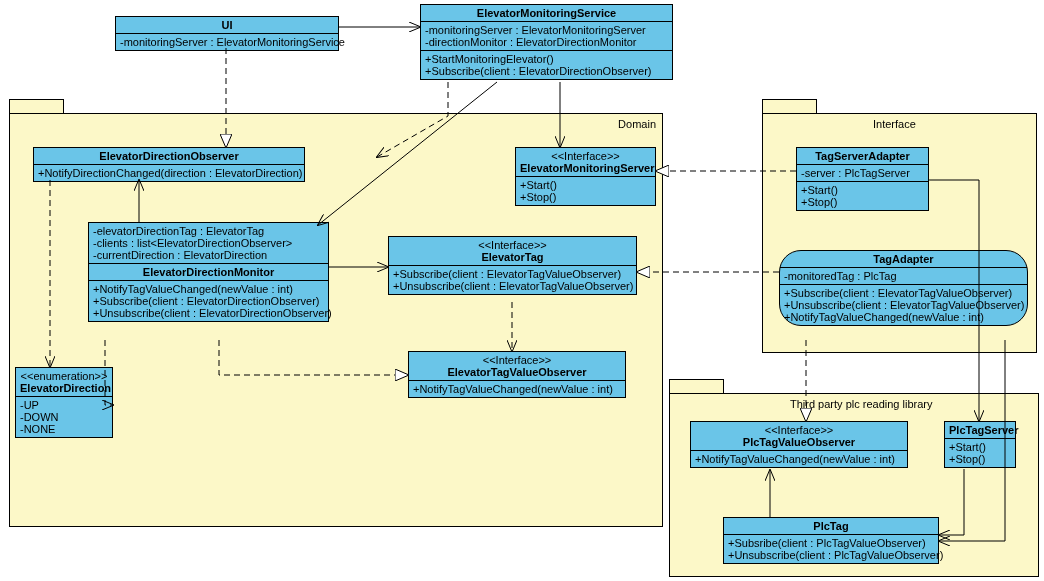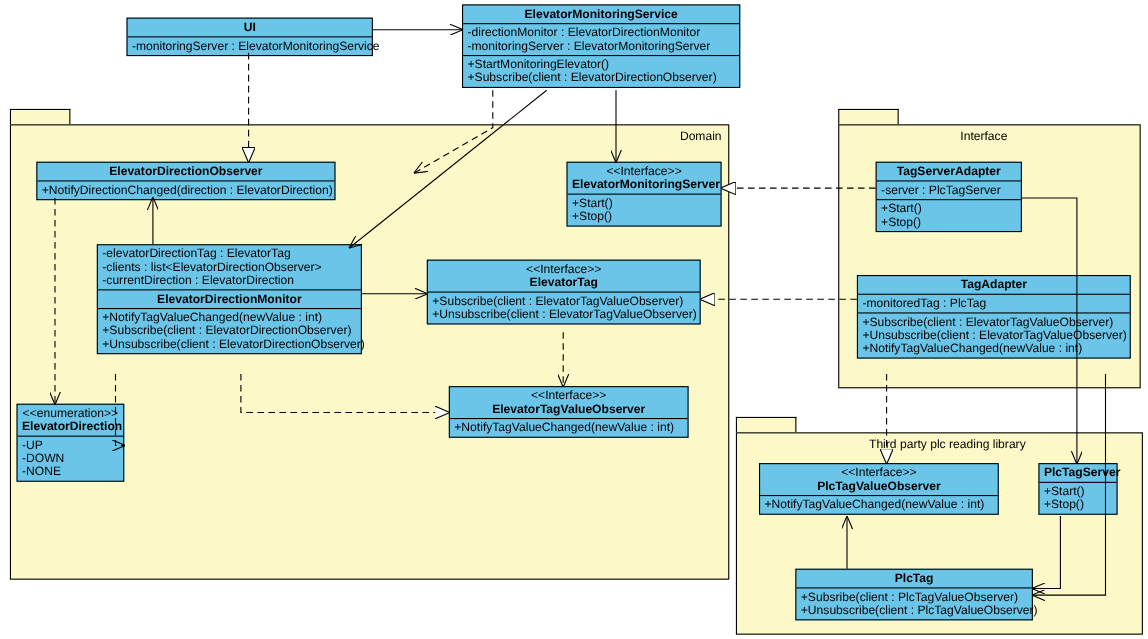--- a/index.html
+++ b/index.html
@@ -76,22 +76,22 @@
 <div class="classbox" style="left:115px; top:16px; width:224px;">
   <div class="section name">UI</div>
   <div class="section">
       <div class="row">-monitoringServer : ElevatorMonitoringService</div>
     </div>
 </div>
 
 <div class="classbox" style="left:420px; top:4px; width:253px;">
   <div class="section name">ElevatorMonitoringService</div>
   <div class="section">
+    <div class="row">-monitoringServer : ElevatorMonitoringServer</div>
     <div class="row">-directionMonitor : ElevatorDirectionMonitor</div>
-    <div class="row">-monitoringServer : ElevatorMonitoringServer</div>
   </div>
   <div class="section">
     <div class="row">+StartMonitoringElevator()</div>
     <div class="row">+Subscribe(client : ElevatorDirectionObserver)</div>
   </div>
 </div>
 
 <div class="classbox" style="left:33px; top:147px; width:272px;">
   <div class="section name">ElevatorDirectionObserver</div>
   <div class="section">
@@ -161,21 +161,21 @@
   <div class="section name">TagServerAdapter</div>
   <div class="section">
       <div class="row">-server : PlcTagServer</div>
     </div>
   <div class="section">
     <div class="row">+Start()</div>
     <div class="row">+Stop()</div>
   </div>
 </div>
 
-<div class="classbox" style="left:779px; top:250px; width:249px;">
+<div class="classbox" style="left:779px; top:250px; width:249px;border-radius:22px;">
   <div class="section name">TagAdapter</div>
   <div class="section">
       <div class="row">-monitoredTag : PlcTag</div>
     </div>
   <div class="section">
     <div class="row">+Subscribe(client : ElevatorTagValueObserver)</div>
     <div class="row">+Unsubscribe(client : ElevatorTagValueObserver)</div>
     <div class="row">+NotifyTagValueChanged(newValue : int)</div>
   </div>
 </div>

